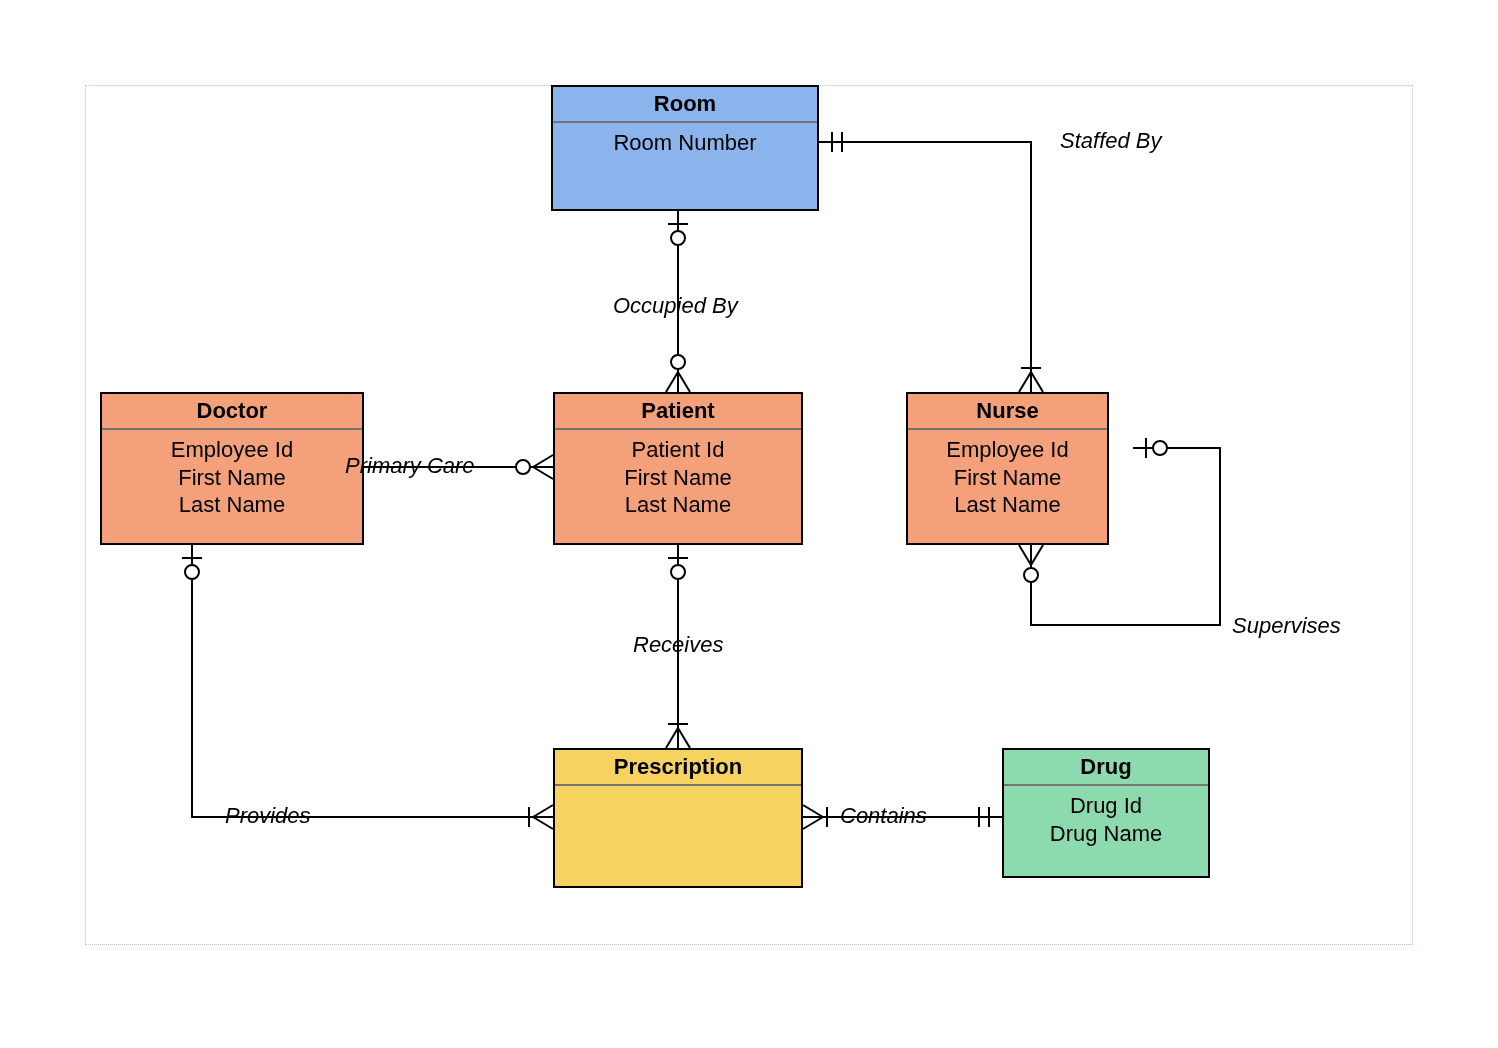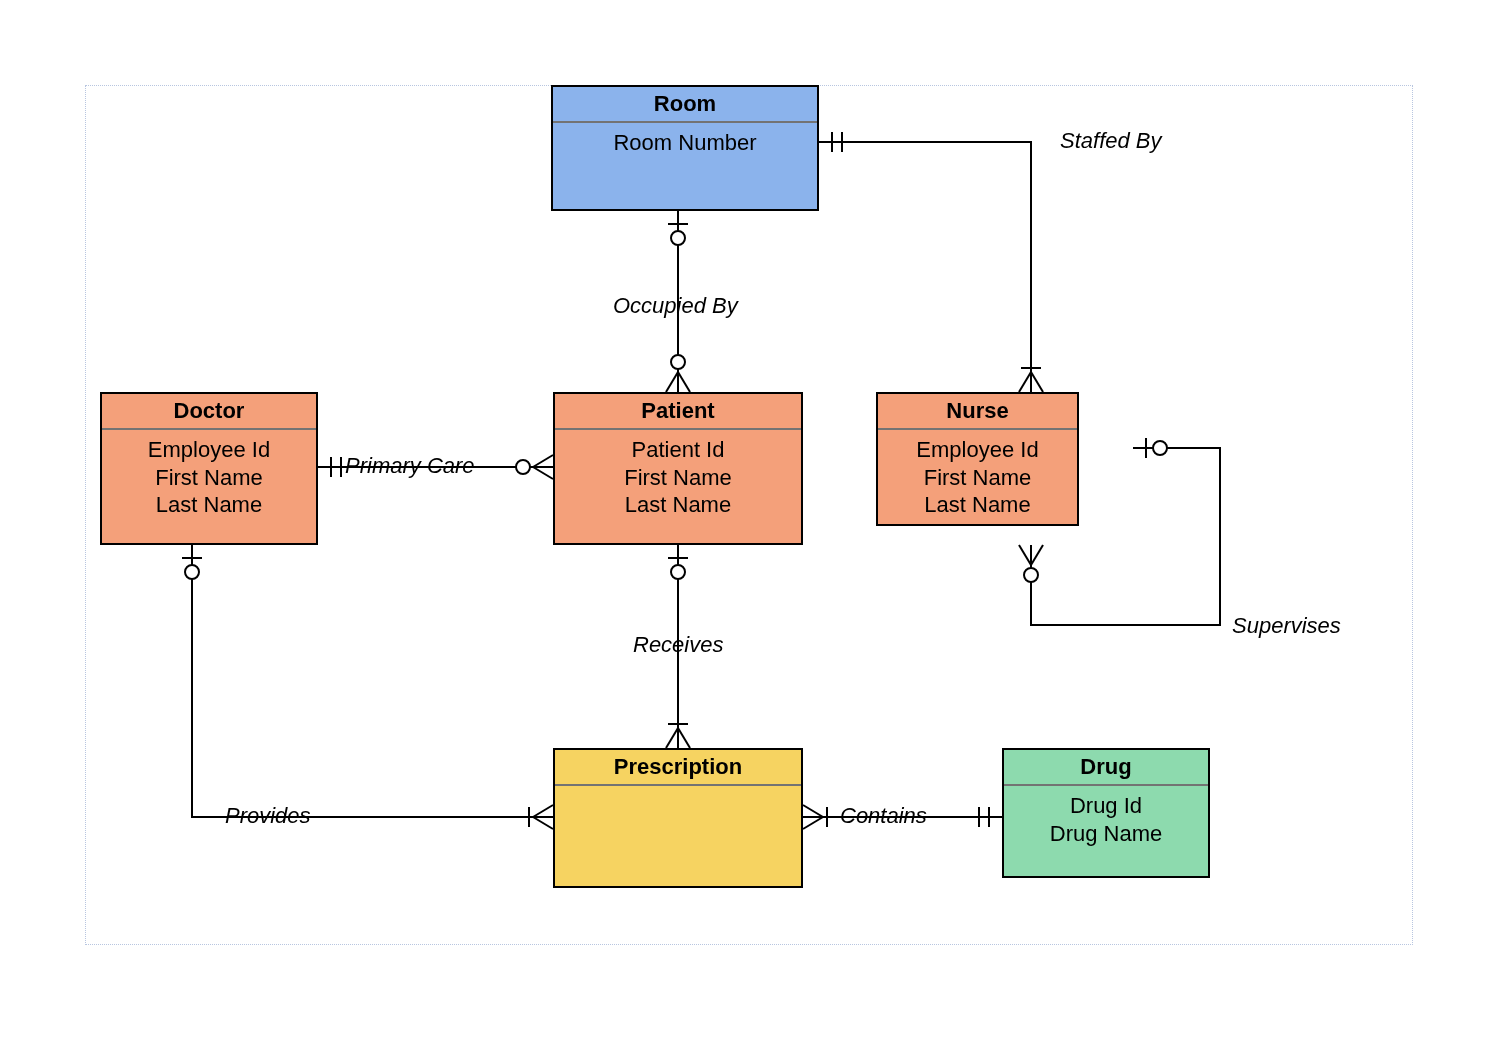--- a/index.html
+++ b/index.html
@@ -137,39 +137,39 @@
   <line x1="1031" y1="565" x2="1031" y2="545" stroke="#000" stroke-width="2"></line>
 </svg>
 
 <div class="entity blue" style="left:551px; top:85px; width:268px; height:126px;">
   <div class="title">Room</div>
   <div class="attrs">
     <div>Room Number</div>
   </div>
 </div>
 
-<div class="entity orange" style="left:100px; top:392px; width:218px; height:153px;">
+<div class="entity orange" style="left:100px; top:392px; width:264px; height:153px;">
   <div class="title">Doctor</div>
   <div class="attrs">
     <div>Employee Id</div>
     <div>First Name</div>
     <div>Last Name</div>
   </div>
 </div>
 
 <div class="entity orange" style="left:553px; top:392px; width:250px; height:153px;">
   <div class="title">Patient</div>
   <div class="attrs">
     <div>Patient Id</div>
     <div>First Name</div>
     <div>Last Name</div>
   </div>
 </div>
 
-<div class="entity orange" style="left:876px; top:392px; width:203px; height:134px;">
+<div class="entity orange" style="left:906px; top:392px; width:203px; height:153px;">
   <div class="title">Nurse</div>
   <div class="attrs">
     <div>Employee Id</div>
     <div>First Name</div>
     <div>Last Name</div>
   </div>
 </div>
 
 <div class="entity yellow" style="left:553px; top:748px; width:250px; height:140px;">
   <div class="title">Prescription</div>

